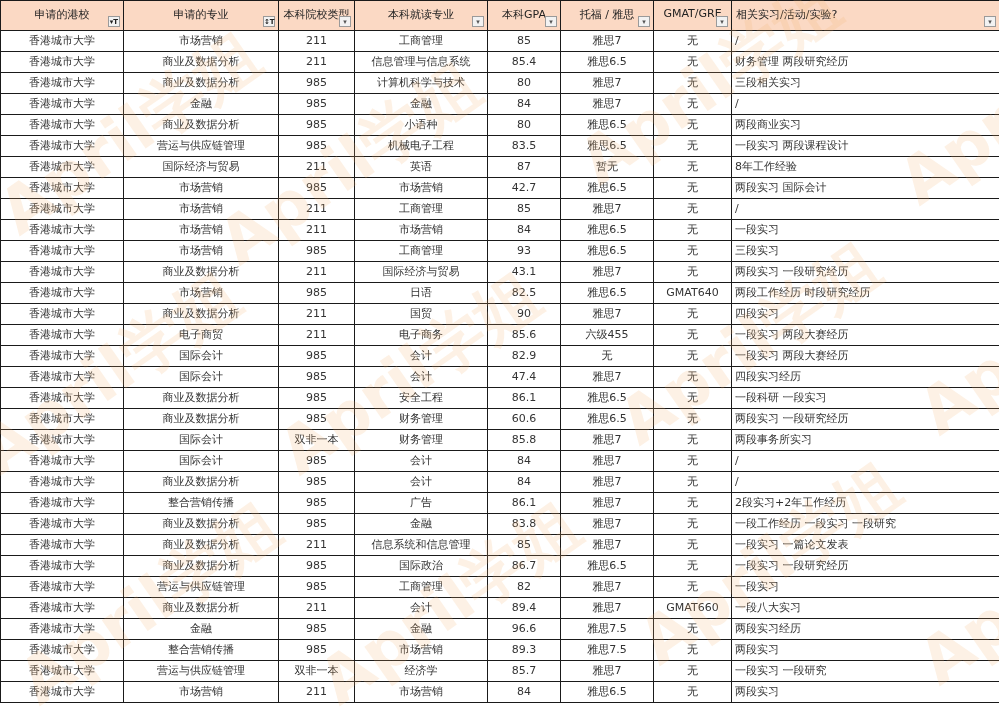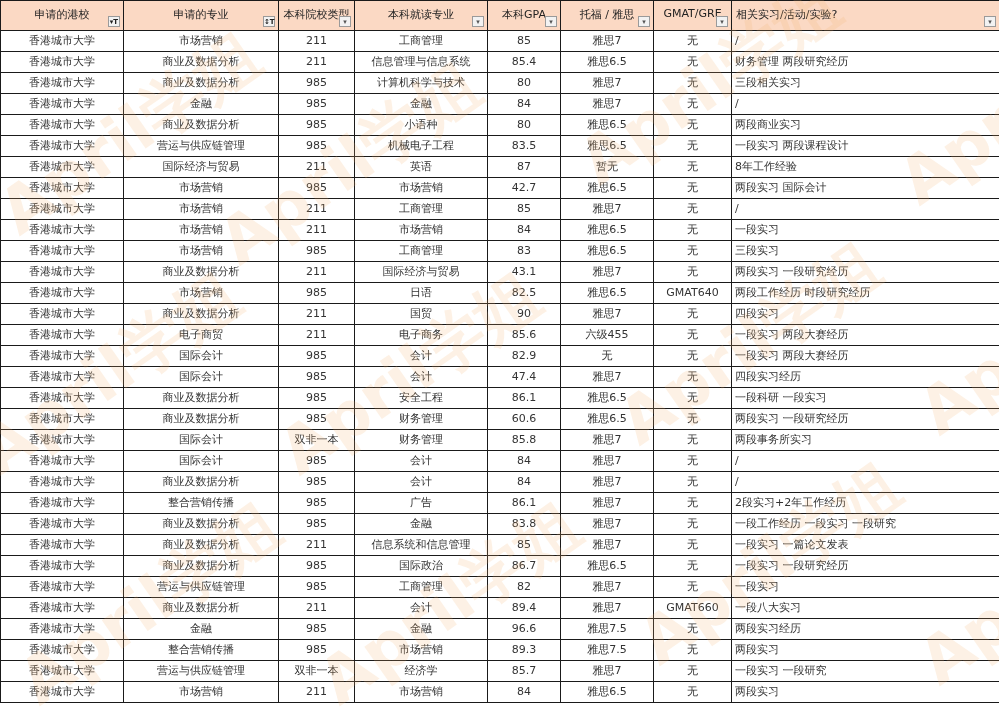--- a/index.html
+++ b/index.html
@@ -148,21 +148,21 @@
           <td>84</td>
           <td>雅思6.5</td>
           <td>无</td>
           <td class="left">一段实习</td>
         </tr>
         <tr>
           <td>香港城市大学</td>
           <td>市场营销</td>
           <td>985</td>
           <td>工商管理</td>
-          <td>83</td>
+          <td>93</td>
           <td>雅思6.5</td>
           <td>无</td>
           <td class="left">三段实习</td>
         </tr>
         <tr>
           <td>香港城市大学</td>
           <td>商业及数据分析</td>
           <td>211</td>
           <td>国际经济与贸易</td>
           <td>43.1</td>

